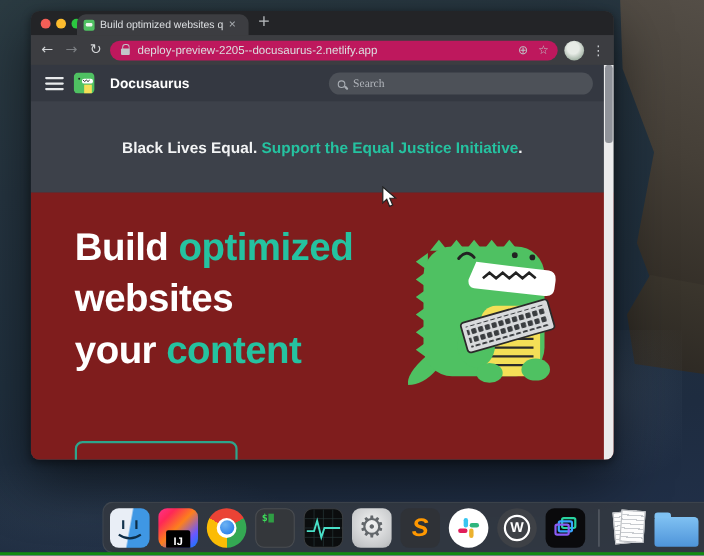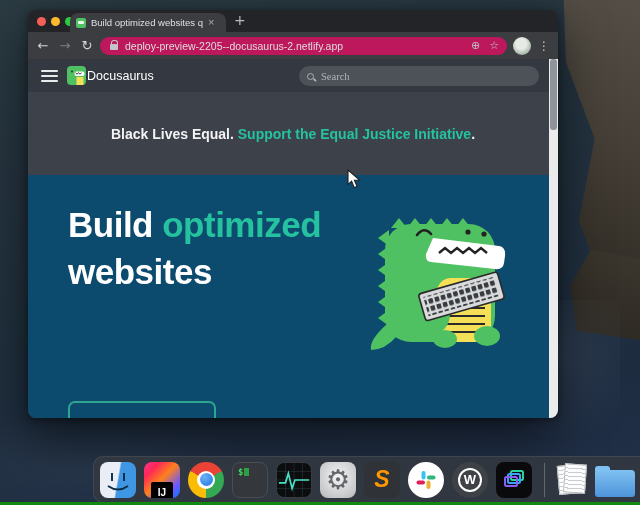--- a/index.html
+++ b/index.html
@@ -50,35 +50,35 @@
   .menu-ic { font-family:"DejaVu Sans",sans-serif; font-size:12px; color:#c7cacd; margin:0 8px 0 7px; flex:0 0 auto; }
 
   
   .page { position:relative; flex:1; background:#353c47; overflow:hidden; }
 
   .site-navbar { position:absolute; left:0; top:0; right:0; height:33px; background:#343841;
     box-shadow:0 1px 2px rgba(0,0,0,.25); display:flex; align-items:center; }
   .hamburger { width:17px; margin:0 0 0 13px; display:flex; flex-direction:column; gap:3px; }
   .hamburger span { display:block; height:2px; background:#e8eaec; border-radius:1px; }
   .site-logo { width:19px; height:19px; margin-left:9px; flex:0 0 auto; }
-  .site-title { color:#ffffff; font-weight:400; font-size:12.5px; margin-left:1px; }
+  .site-title { color:#ffffff; font-weight:700; font-size:12.5px; margin-left:14px; }
   .search-pill { position:absolute; right:19px; top:7px; width:240px; height:20px; background:#4d5158;
     border-radius:10px; display:flex; align-items:center; padding:0 8px; }
   .mag { width:7px; height:7px; border:1.5px solid #a9aeb4; border-radius:50%; position:relative; flex:0 0 auto; }
   .mag:after { content:""; position:absolute; width:4px; height:1.5px; background:#a9aeb4;
     transform:rotate(45deg); right:-3.5px; bottom:-1.5px; border-radius:1px; }
   .search-input { flex:1; margin-left:7px; background:transparent; border:none; outline:none;
     font-size:10.5px; color:#dadde0; font-family:Liberation Serif, serif; }
   .search-input::placeholder { color:#b0b4ba; }
 
   .announce { position:absolute; left:0; top:33px; right:0; height:83px; background:#3d414a;
     display:flex; align-items:center; justify-content:center; font-size:14px; font-weight:700; color:#f2f3f4; }
   .announce a { color:var(--accent); text-decoration:none; }
 
-  .hero { position:absolute; left:0; top:116px; right:0; bottom:0; background:#0c4a6e; }
+  .hero { position:absolute; left:0; top:116px; right:0; bottom:0; background:#7f1d1d; }
   .hero-heading { position:absolute; left:40px; top:26px; width:330px;
     font-size:35px; line-height:47px; font-weight:700; color:#ffffff; letter-spacing:-.5px; }
   .hero-heading .ln { white-space:nowrap; }
   .hl { color:var(--accent); }
   .mascot { position:absolute; left:337px; top:33px; width:150px; height:148px; }
   .cta { position:absolute; left:40px; top:226px; width:148px; height:40px;
     border:2px solid #2ea58c; border-radius:7px; background:transparent; }
 
   .scrollbar { position:absolute; right:0; top:0; bottom:0; width:9px; background:#ebebec; }
   .scroll-thumb { position:absolute; left:1px; top:0; width:7px; height:71px; background:#90939a; border-radius:3px; }
@@ -194,20 +194,21 @@
       <div class="announce">
         <span>
           <span>Black Lives Equal. </span><a href="#">Support the Equal Justice Initiative</a><span>.</span>
         </span>
       </div>
 
       <div class="hero">
         <div class="hero-heading">
           <div class="ln"><span>Build </span><span class="hl">optimized</span></div>
           <div class="ln"><span>websites</span></div>
+          <div class="ln"><span>your </span><span class="hl">content</span></div>
         </div>
 
         <svg class="mascot" viewBox="0 0 150 148">
           <defs>
             <pattern id="keys" width="6.4" height="7.4" patternUnits="userSpaceOnUse">
               <rect width="4.6" height="5" rx="1" fill="#3a3d40"></rect>
             </pattern>
           </defs>
 
           <path d="M22,116 Q4,132 6,142 Q20,142 32,128 Z" fill="#4fc162"></path>

